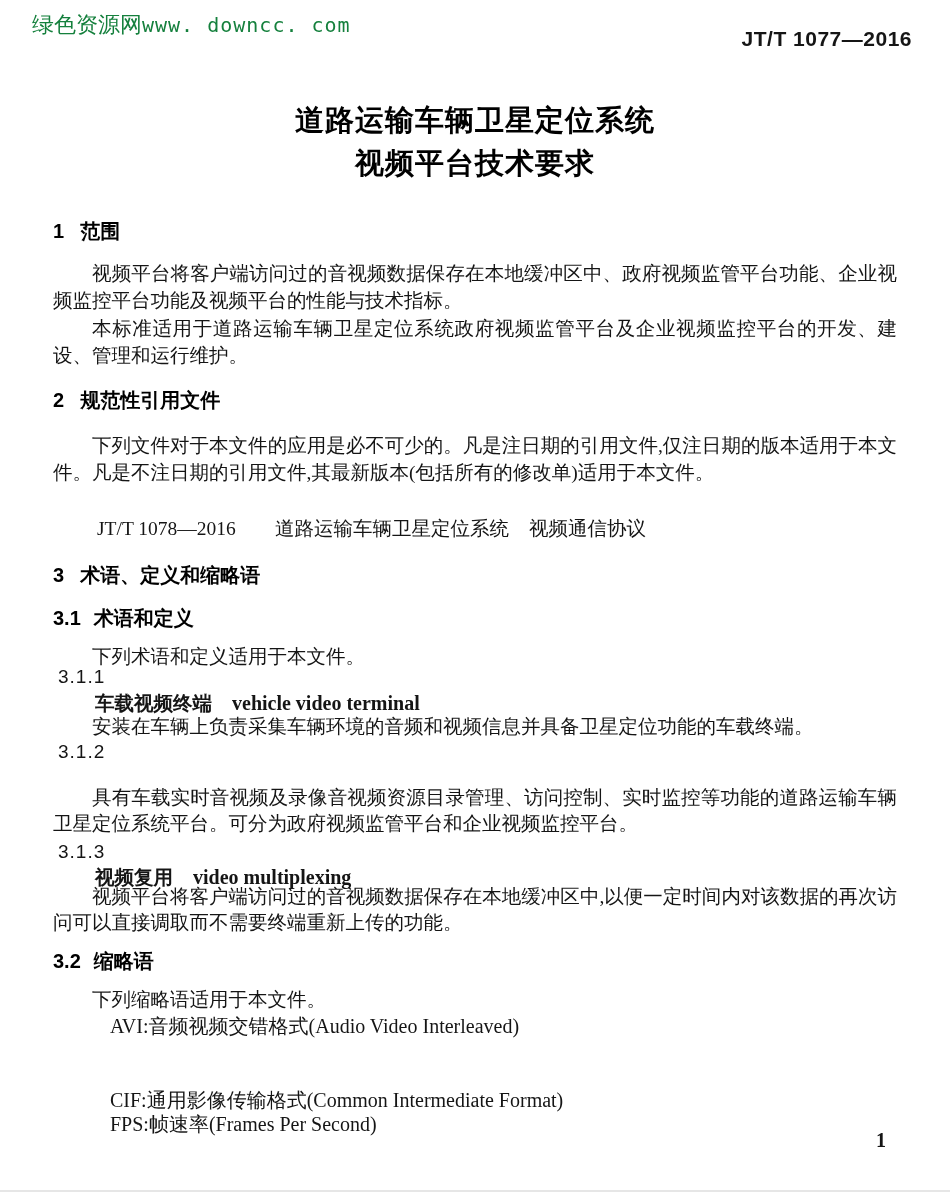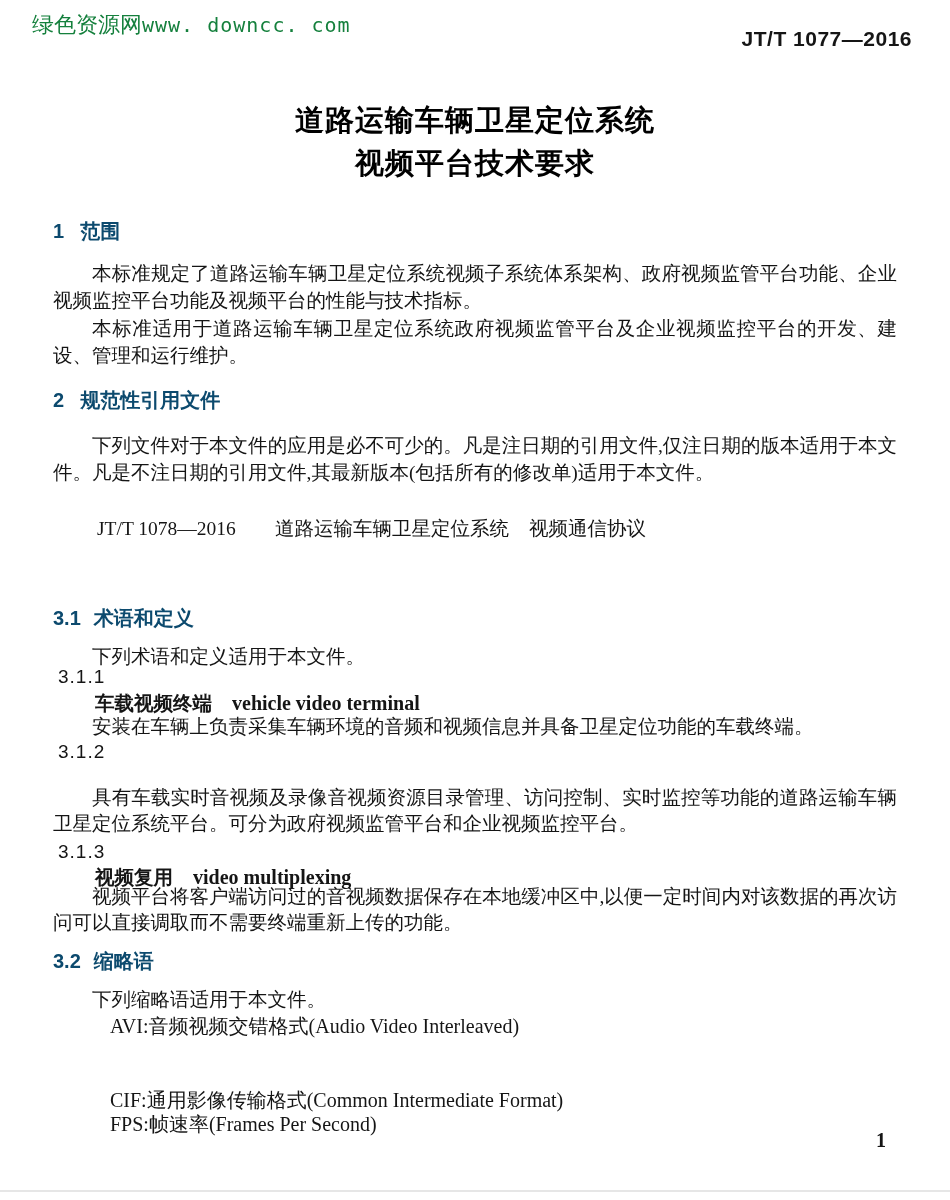--- a/index.html
+++ b/index.html
@@ -21,21 +21,21 @@
   
   .title-line {
     position:absolute; left:0; width:100%; text-align:center;
     font-family:"Liberation Sans","DejaVu Sans",sans-serif;
     font-weight:bold; font-size:29px; letter-spacing:1px; color:#000;
   }
   
   .sec-h {
     position:absolute; left:53px;
     font-family:"Liberation Sans","DejaVu Sans",sans-serif;
-    font-weight:bold; font-size:20px; color:#0c4a6e; white-space:nowrap;
+    font-weight:bold; font-size:20px; color:#000000; white-space:nowrap;
   }
   .sec-h .hnum { margin-right:16px; }
   .sec-h.sub .hnum { margin-right:13px; }
   
   .para {
     position:absolute; left:53px; width:844px;
     font-size:19.5px; line-height:27.4px; text-align:justify;
   }
   .para p { text-indent:2em; }
   .single { position:absolute; left:53px; width:844px; font-size:19.5px; text-indent:2em; }
@@ -68,34 +68,37 @@
   </div>
   <div class="docnum">JT/T 1077—2016</div>
 
   <div class="title-line" style="top:101px">道路运输车辆卫星定位系统</div>
   <div class="title-line" style="top:144px">视频平台技术要求</div>
 
   <div class="sec-h" style="top:218px">
     <span class="hnum">1</span><span>范围</span>
   </div>
   <div class="para" style="top:260px">
-    <p>本标准规定了道路运输车辆卫星定位系统视频子系统体系架构、政府视频监管平台功能、企业视频监控平台功能及视频平台的性能与技术指标。</p>
+    <p>视频平台将客户端访问过的音视频数据保存在本地缓冲区中、政府视频监管平台功能、企业视频监控平台功能及视频平台的性能与技术指标。</p>
     <p>本标准适用于道路运输车辆卫星定位系统政府视频监管平台及企业视频监控平台的开发、建设、管理和运行维护。</p>
   </div>
 
   <div class="sec-h" style="top:387px">
     <span class="hnum">2</span><span>规范性引用文件</span>
   </div>
   <div class="para" style="top:432px">
     <p>下列文件对于本文件的应用是必不可少的。凡是注日期的引用文件,仅注日期的版本适用于本文件。凡是不注日期的引用文件,其最新版本(包括所有的修改单)适用于本文件。</p>
   </div>
   <div class="refline" style="top:515px">
     <span class="refcode">JT/T 1078—2016</span><span class="refname">道路运输车辆卫星定位系统</span><span>视频通信协议</span>
   </div>
 
+  <div class="sec-h" style="top:562px">
+    <span class="hnum">3</span><span>术语、定义和缩略语</span>
+  </div>
 
   <div class="sec-h sub" style="top:605px">
     <span class="hnum">3.1</span><span>术语和定义</span>
   </div>
   <div class="single" style="top:643px">下列术语和定义适用于本文件。</div>
 
   <div class="tnum" style="top:666px">3.1.1</div>
   <div class="tline" style="top:690px">
     <span class="tcn">车载视频终端</span><span class="ten">vehicle video terminal</span>
   </div>

